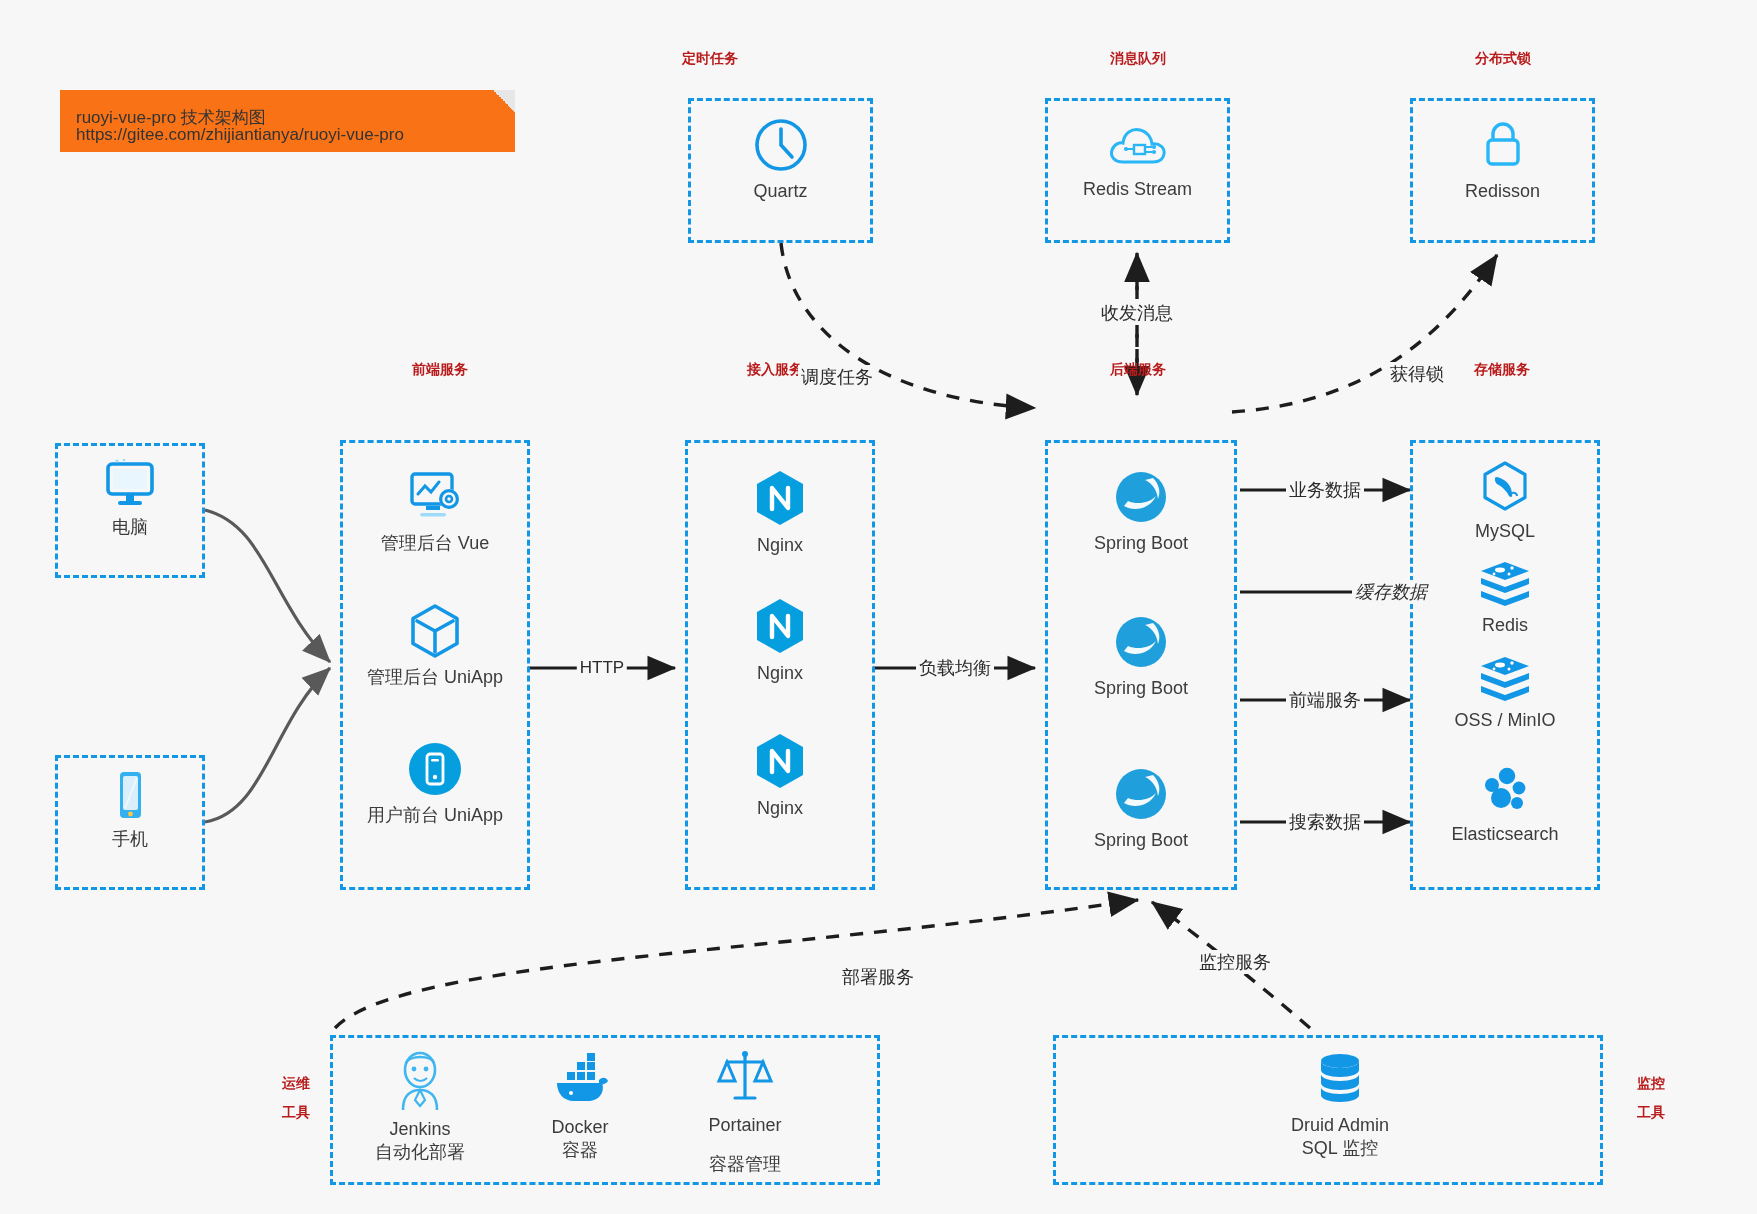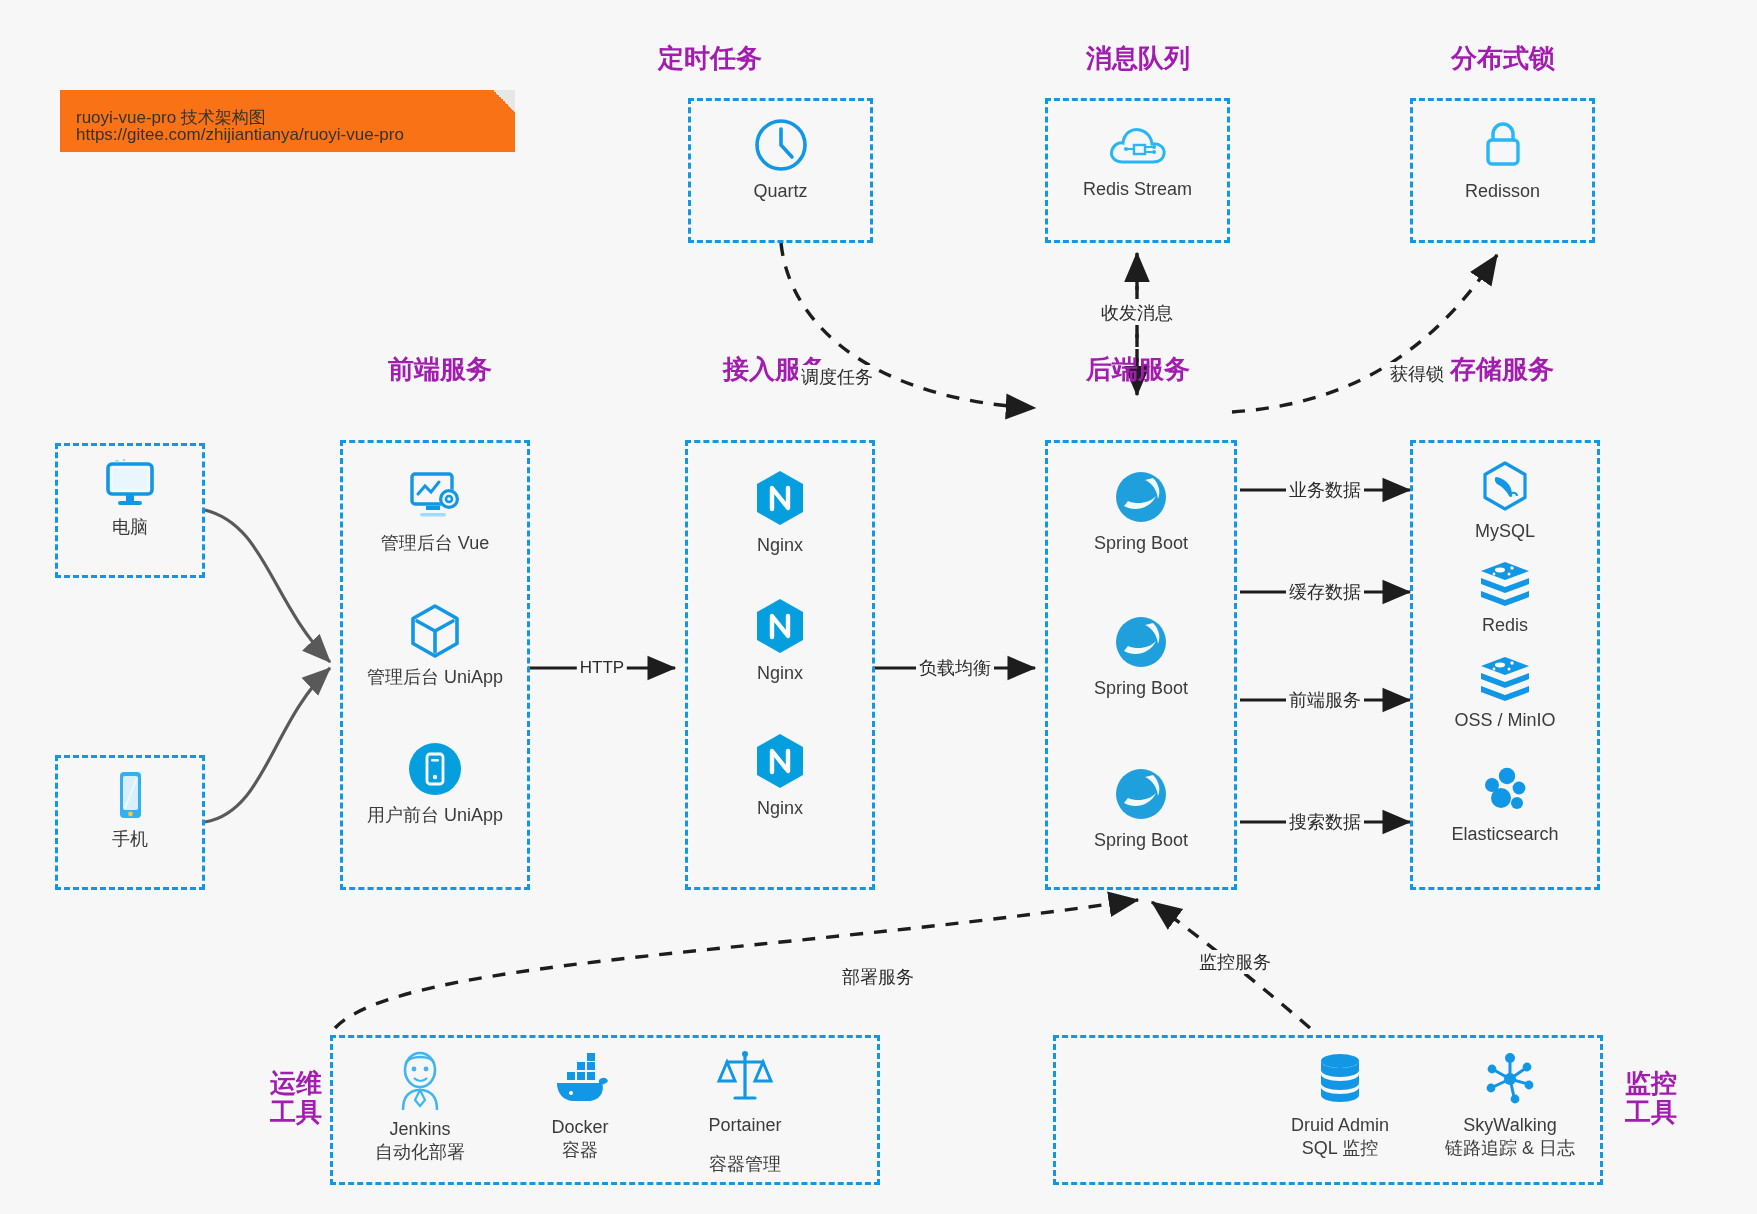--- a/index.html
+++ b/index.html
@@ -5,21 +5,21 @@
   html,body{margin:0;padding:0;background:#f7f7f7;}
   body{font-family:"Liberation Sans","DejaVu Sans",sans-serif;}
   #canvas{position:relative;width:1757px;height:1214px;background:#f7f7f7;overflow:hidden;}
   svg.layer{position:absolute;left:0;top:0;width:1757px;height:1214px;pointer-events:none;}
 
   .note{position:absolute;background:#f97316;box-shadow:0 0 0 0 transparent;}
   .note .fold{position:absolute;right:0;top:0;width:22px;height:22px;background:linear-gradient(225deg,#e7e7e7 50%,transparent 50%);}
   .note .txt{font-size:17px;color:#333;line-height:27px;padding:14px 16px 12px 16px;white-space:pre-line;}
 
   .group{position:absolute;border:3px dashed #1296e6;background:rgba(255,255,255,0.0);box-sizing:border-box;}
-  .grp-title{position:absolute;color:#a21caf;font-weight:bold;font-size:26px;text-align:center;white-space:pre-line;line-height:29px;}
+  .grp-title{position:absolute;color:#b91c1c;font-weight:bold;font-size:14px;text-align:center;white-space:pre-line;line-height:29px;}
 
   .node{position:absolute;display:flex;flex-direction:column;align-items:center;justify-content:flex-start;}
   .node .lbl{font-size:18px;color:#3c3c3c;text-align:center;line-height:23px;margin-top:6px;white-space:pre-line;}
   .node .ico{display:flex;align-items:center;justify-content:center;}
 
   .edge-label{position:absolute;font-size:17px;color:#2b2b2b;background:#f7f7f7;padding:0 3px;white-space:nowrap;transform:translate(-50%,-50%);}
   .edge-label.cn{font-size:18px;}
 </style>
 </head>
 <body>
@@ -347,45 +347,25 @@
             <ellipse cx="29" cy="11" rx="19" ry="7"></ellipse>
             <path d="M10 11 v9 c0 4 8 7 19 7 s19 -3 19 -7 v-9 c0 4 -8 7 -19 7 s-19 -3 -19 -7z"></path>
             <path d="M10 24 v9 c0 4 8 7 19 7 s19 -3 19 -7 v-9 c0 4 -8 7 -19 7 s-19 -3 -19 -7z"></path>
             <path d="M10 37 v8 c0 4 8 7 19 7 s19 -3 19 -7 v-8 c0 4 -8 7 -19 7 s-19 -3 -19 -7z"></path>
           </g>
         </svg>
     </span>
     <span class="lbl">Druid Admin</span>
     <span class="lbl" style="margin-top:0;">SQL 监控</span>
   </div>
-  <div class="node" style="left:1420px;top:1050px;width:180px;">
-    <span class="ico">
-      <svg width="58" height="58" viewBox="0 0 58 58">
-          <g stroke="#1296e6" stroke-width="3" fill="none">
-            <path d="M29 29 L29 10 M29 29 L45 18 M29 29 L47 34 M29 29 L13 20 M29 29 L12 37 M29 29 L33 47"></path>
-          </g>
-          <g fill="#1296e6">
-            <circle cx="29" cy="29" r="6"></circle>
-            <circle cx="29" cy="8" r="5"></circle>
-            <circle cx="46" cy="17" r="4.4"></circle>
-            <circle cx="48" cy="35" r="4.4"></circle>
-            <circle cx="11" cy="19" r="4.4"></circle>
-            <circle cx="10" cy="38" r="4.4"></circle>
-            <circle cx="34" cy="49" r="4.4"></circle>
-          </g>
-        </svg>
-    </span>
-    <span class="lbl">SkyWalking</span>
-    <span class="lbl" style="margin-top:0;">链路追踪 &amp; 日志</span>
-  </div>
 
   <div class="edge-label" style="left:602px;top:668px;">HTTP</div>
   <div class="edge-label cn" style="left:955px;top:668px;text-align:center;">负载均衡</div>
   <div class="edge-label cn" style="left:1325px;top:490px;">业务数据</div>
-  <div class="edge-label cn" style="left:1325px;top:592px;">缓存数据</div>
+  <div class="edge-label cn" style="left:1391px;top:592px;font-style:italic;">缓存数据</div>
   <div class="edge-label cn" style="left:1325px;top:700px;">前端服务</div>
   <div class="edge-label cn" style="left:1325px;top:822px;">搜索数据</div>
   <div class="edge-label cn" style="left:837px;top:377px;">调度任务</div>
   <div class="edge-label cn" style="left:1137px;top:313px;">收发消息</div>
   <div class="edge-label cn" style="left:1417px;top:374px;">获得锁</div>
   <div class="edge-label cn" style="left:878px;top:977px;">部署服务</div>
   <div class="edge-label cn" style="left:1235px;top:962px;">监控服务</div>
 
 </div>
 

